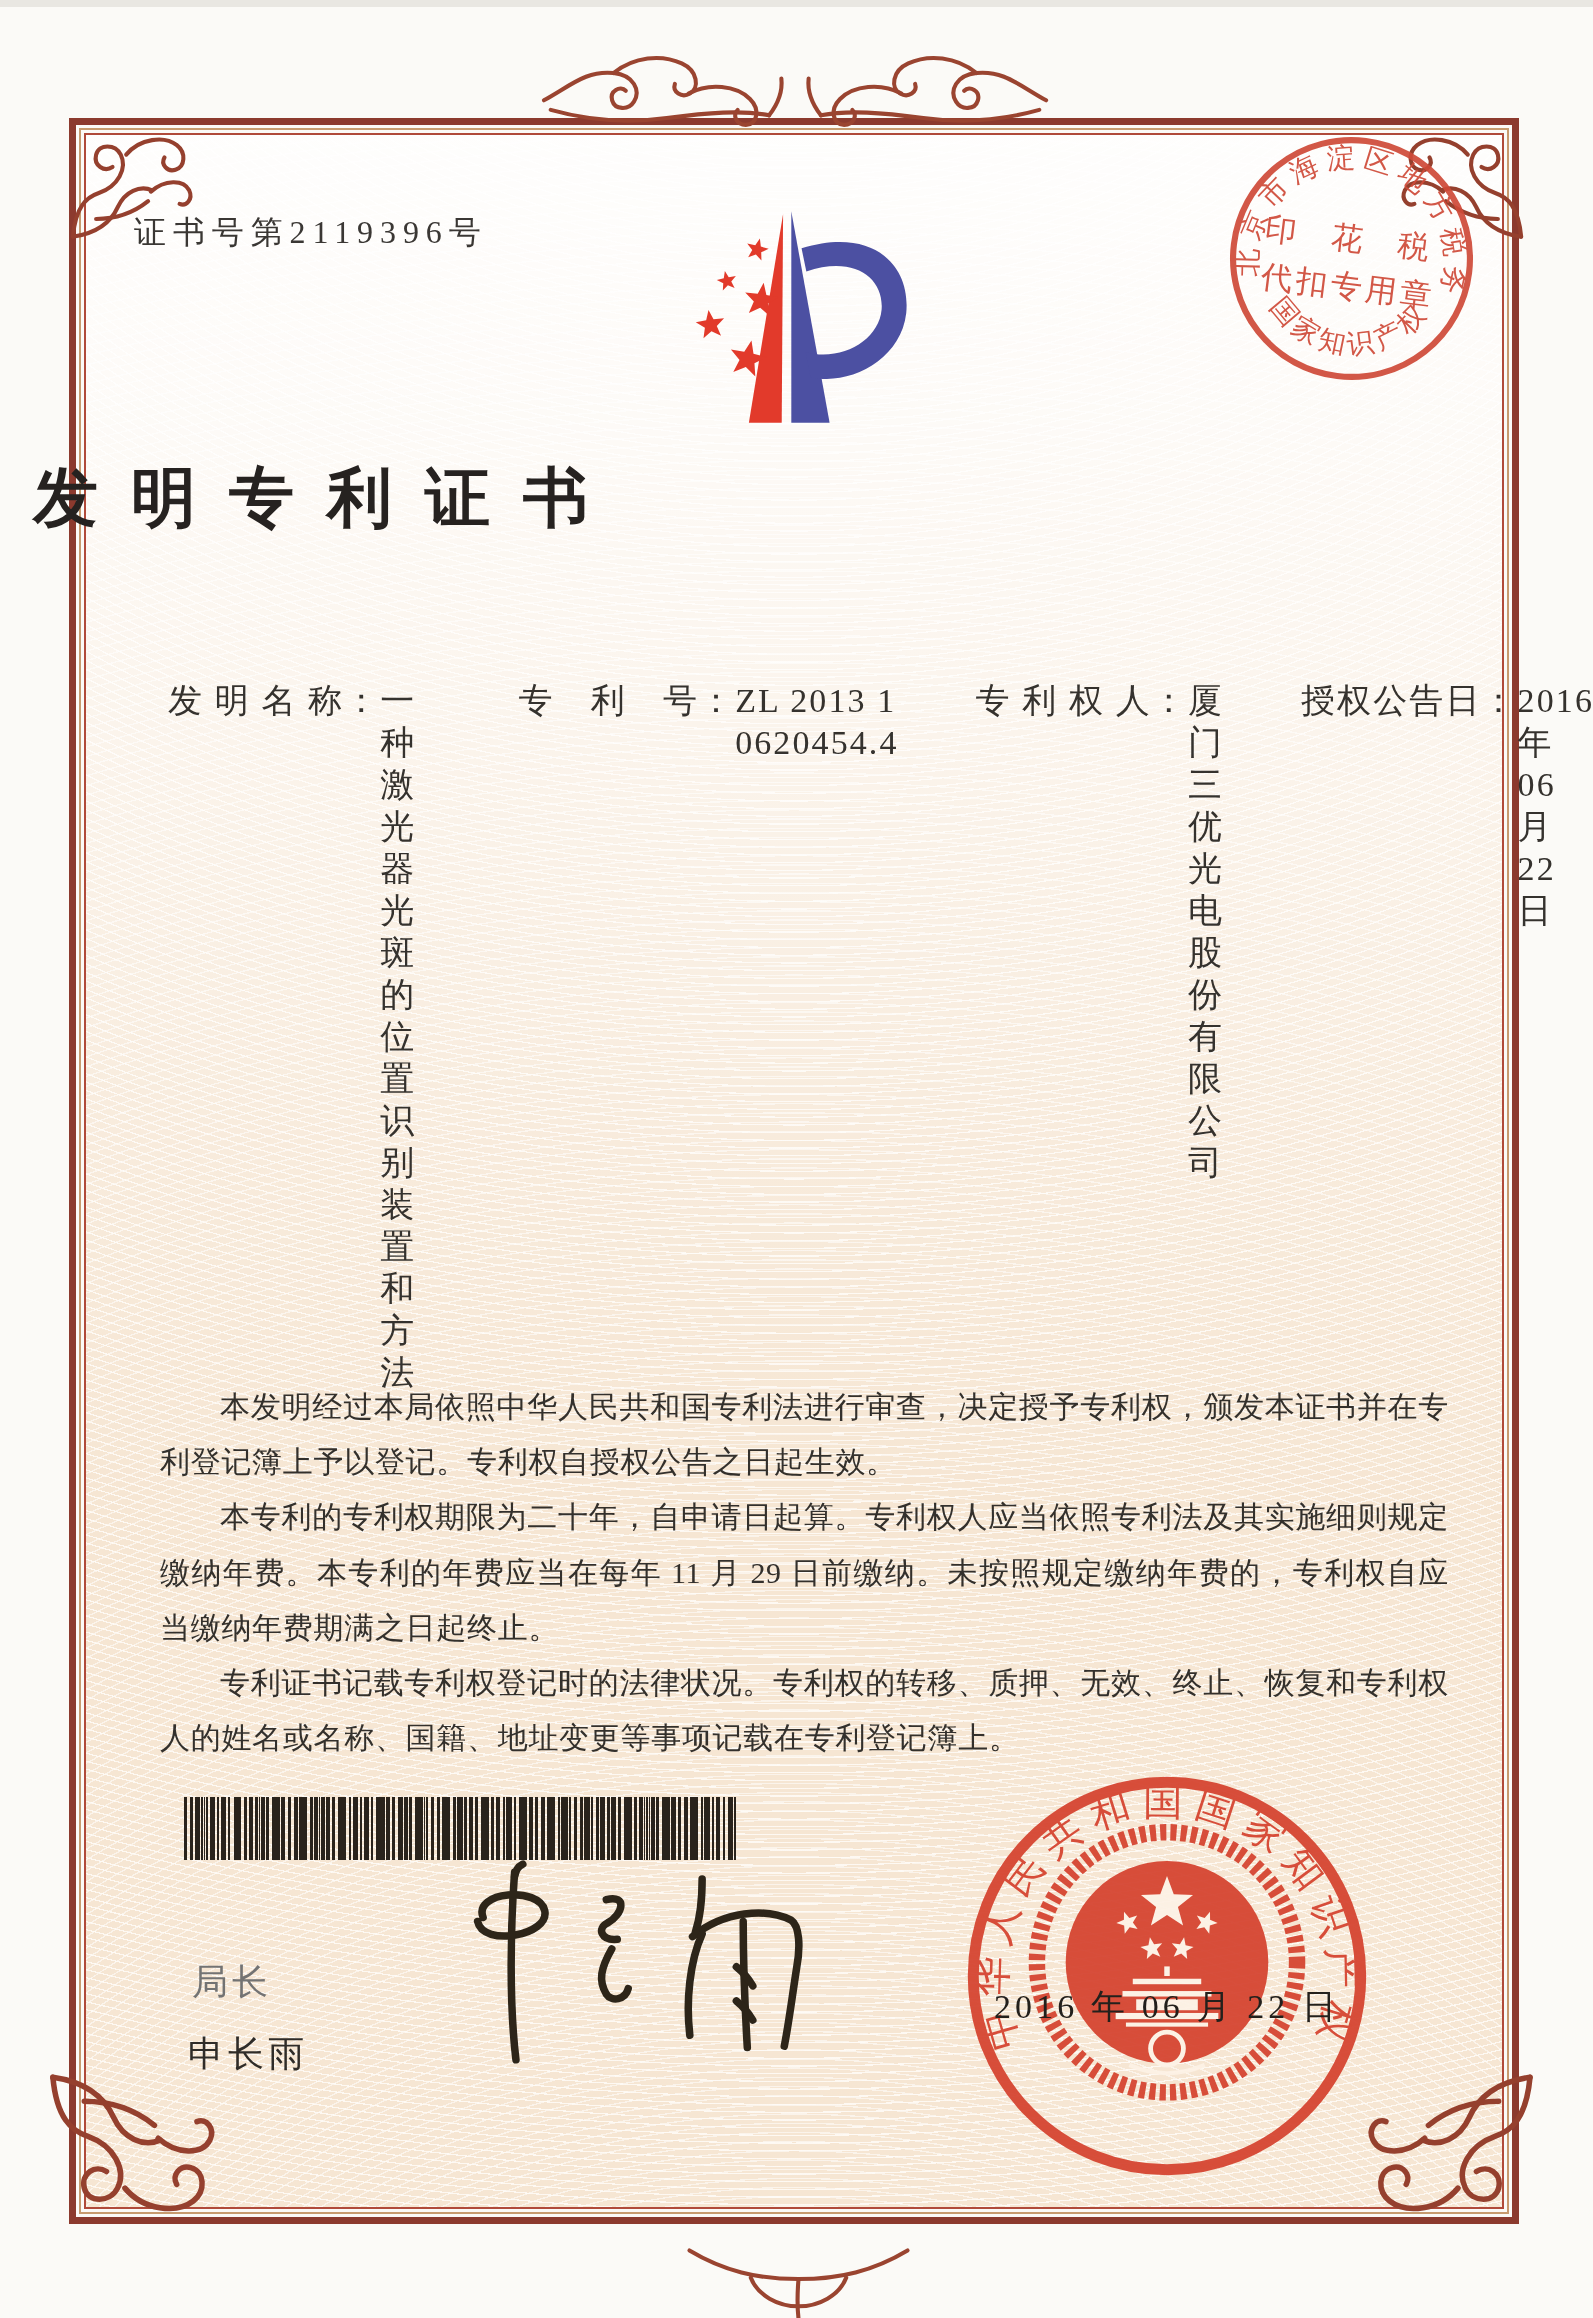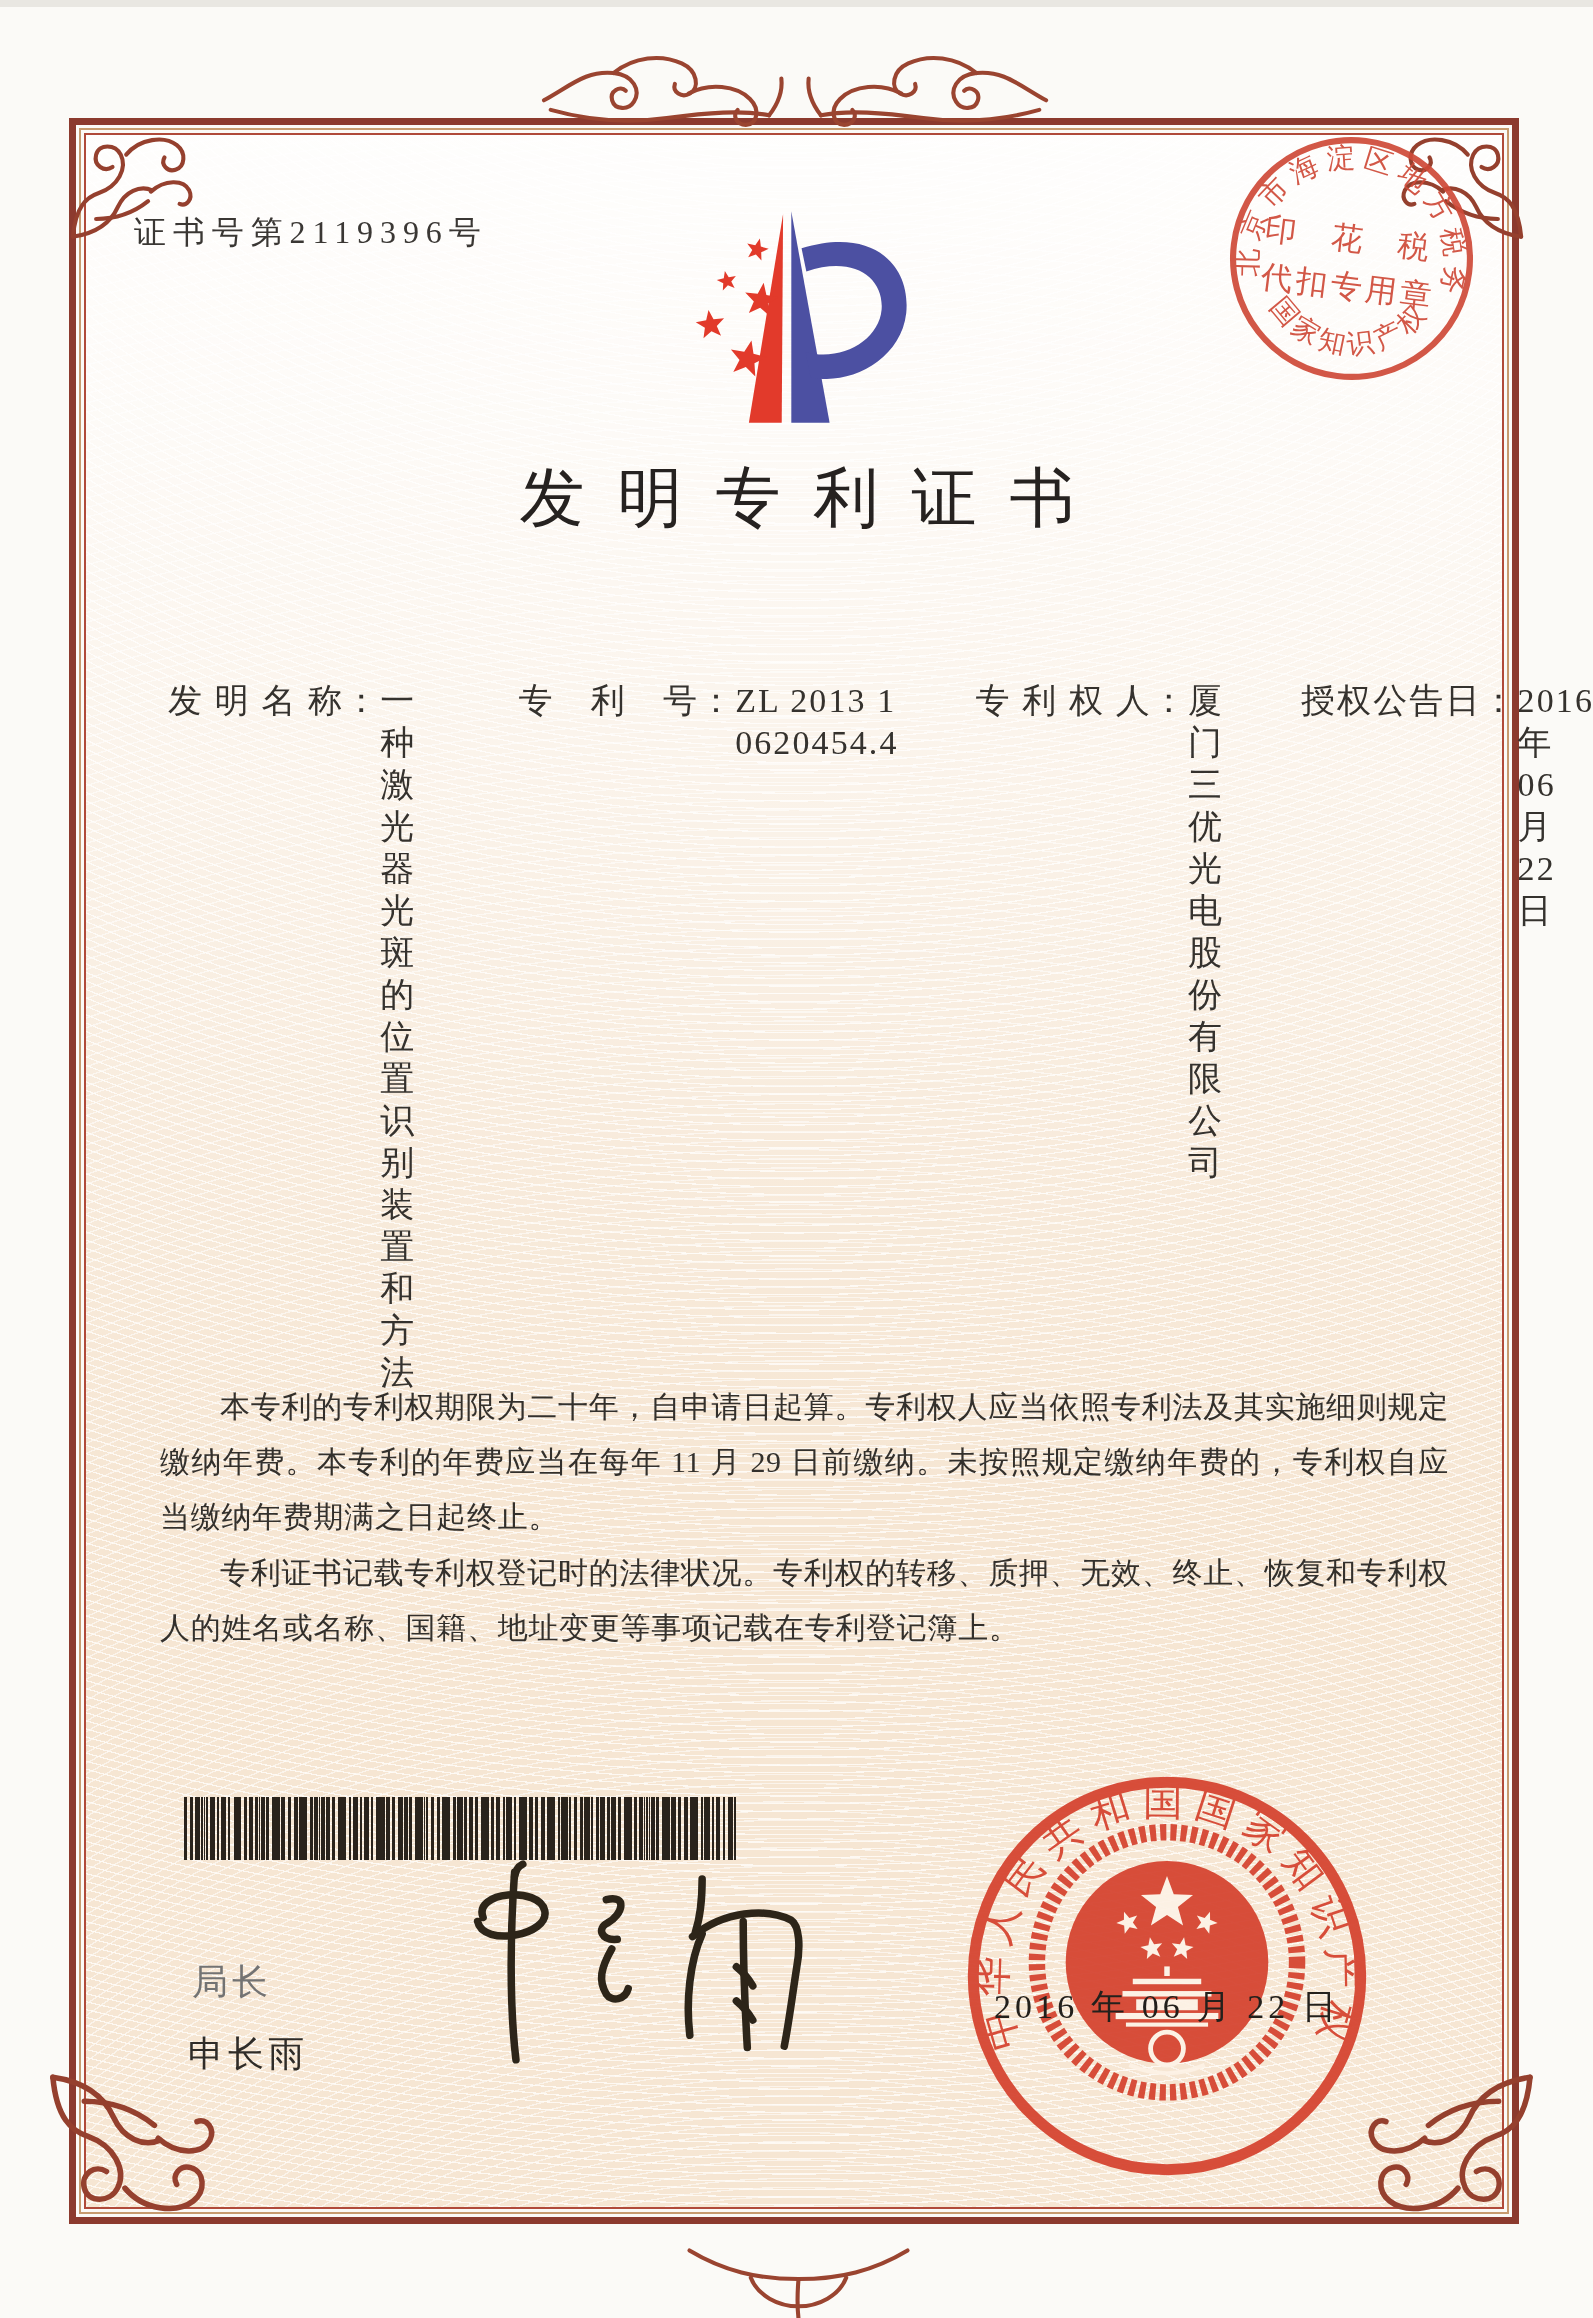--- a/index.html
+++ b/index.html
@@ -30,22 +30,22 @@
   .c-tl{left:66px;top:108px;}
   .c-tr{left:1398px;top:108px;transform:scaleX(-1);}
   .c-bl{left:58px;top:2042px;transform:scaleY(-1) scale(1.35);transform-origin:41px 82px;}
   .c-br{left:1363px;top:2042px;transform:scale(-1.35,-1.35);transform-origin:75px 82px;}
   
   .cert-number{position:absolute;left:134px;top:204px;font-size:32px;letter-spacing:6.9px;
     color:#3a3734;z-index:4;}
   .logo{position:absolute;left:675px;top:193px;width:236px;height:230px;z-index:4;}
   .tax-stamp{position:absolute;left:1218px;top:118px;width:267px;height:267px;z-index:5;
     transform:rotate(7deg);opacity:.92;}
-  .title{position:absolute;left:0;top:447px;width:100%;text-align:center;font-size:65px;
-    font-weight:400;letter-spacing:33px;text-indent:33px;color:#262220;z-index:4;}
+  .title{position:absolute;left:0;top:447px;width:100%;text-align:left;font-size:65px;
+    font-weight:700;letter-spacing:33px;text-indent:33px;color:#262220;z-index:4;}
   
   .fields{position:absolute;left:168px;top:673px;display:flex;
     gap:77px;z-index:4;}
   .field-row{display:flex;font-size:34px;color:#35322e;letter-spacing:1.4px;line-height:42px;}
   .field-label{white-space:pre;letter-spacing:2.1px;}
   .field-value{letter-spacing:2.1px;}
   
   .paragraphs{position:absolute;left:160px;top:1372px;width:1289px;z-index:4;
     font-size:30px;line-height:1.84;text-align:justify;color:#33302c;}
   .paragraphs p{margin:0;text-indent:2em;letter-spacing:0.7px;}
@@ -185,20 +185,21 @@
       <span class="field-label">专 利 权 人：</span>
       <span class="field-value">厦门三优光电股份有限公司</span>
     </div>
     <div class="field-row">
       <span class="field-label">授权公告日：</span>
       <span class="field-value">2016 年 06 月 22 日</span>
     </div>
   </div>
 
   <div class="paragraphs">
+    <p>本发明经过本局依照中华人民共和国专利法进行审查，决定授予专利权，颁发本证书并在专利登记簿上予以登记。专利权自授权公告之日起生效。</p>
     <p>本专利的专利权期限为二十年，自申请日起算。专利权人应当依照专利法及其实施细则规定缴纳年费。本专利的年费应当在每年 11 月 29 日前缴纳。未按照规定缴纳年费的，专利权自应当缴纳年费期满之日起终止。</p>
     <p>专利证书记载专利权登记时的法律状况。专利权的转移、质押、无效、终止、恢复和专利权人的姓名或名称、国籍、地址变更等事项记载在专利登记簿上。</p>
   </div>
 
   <div class="barcode"></div>
 
   <div class="director-title">局长</div>
   <div class="director-name">申长雨</div>
 
   <svg class="signature" viewBox="0 0 700 355">

